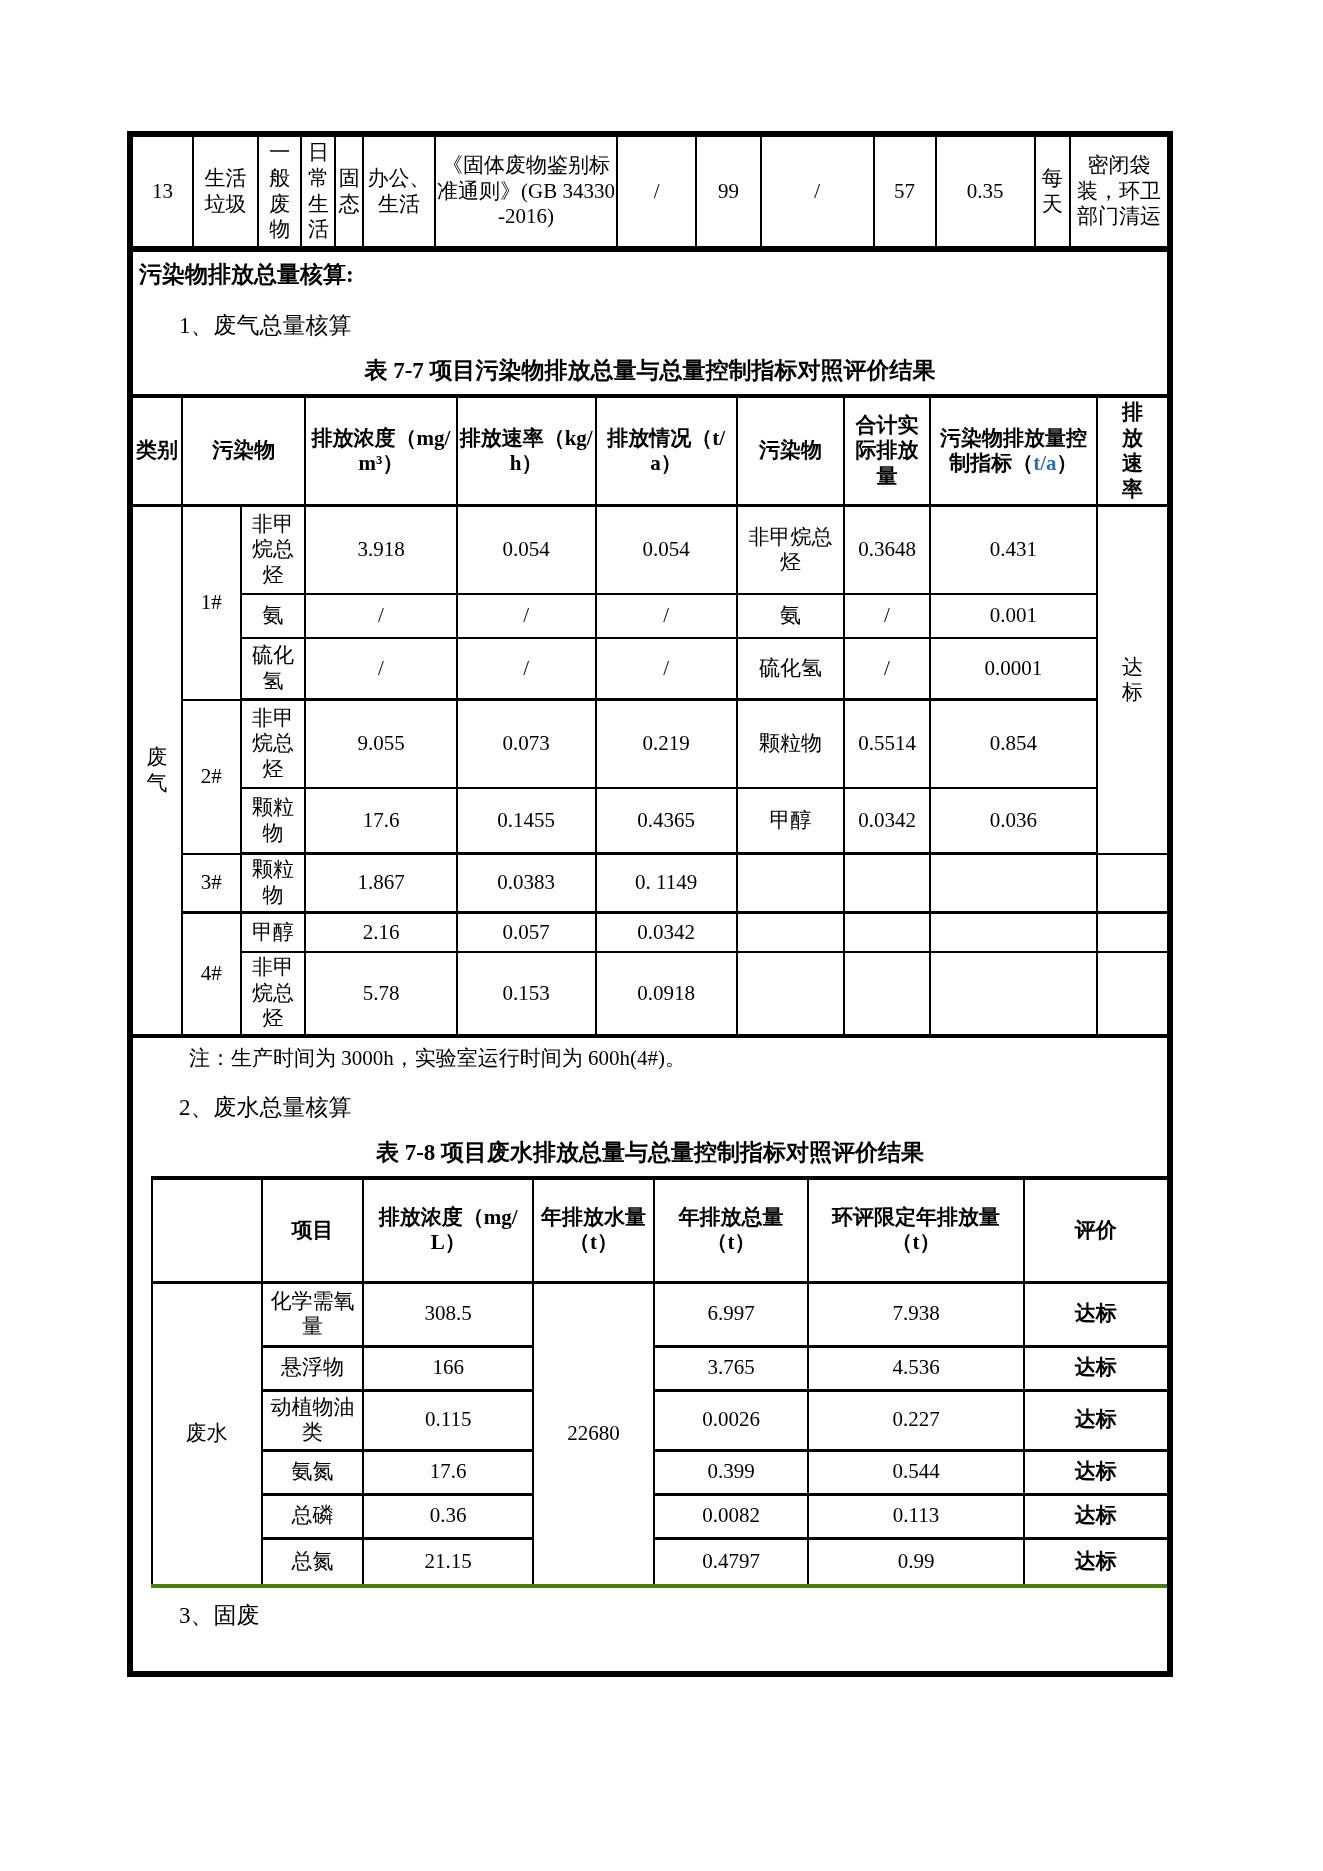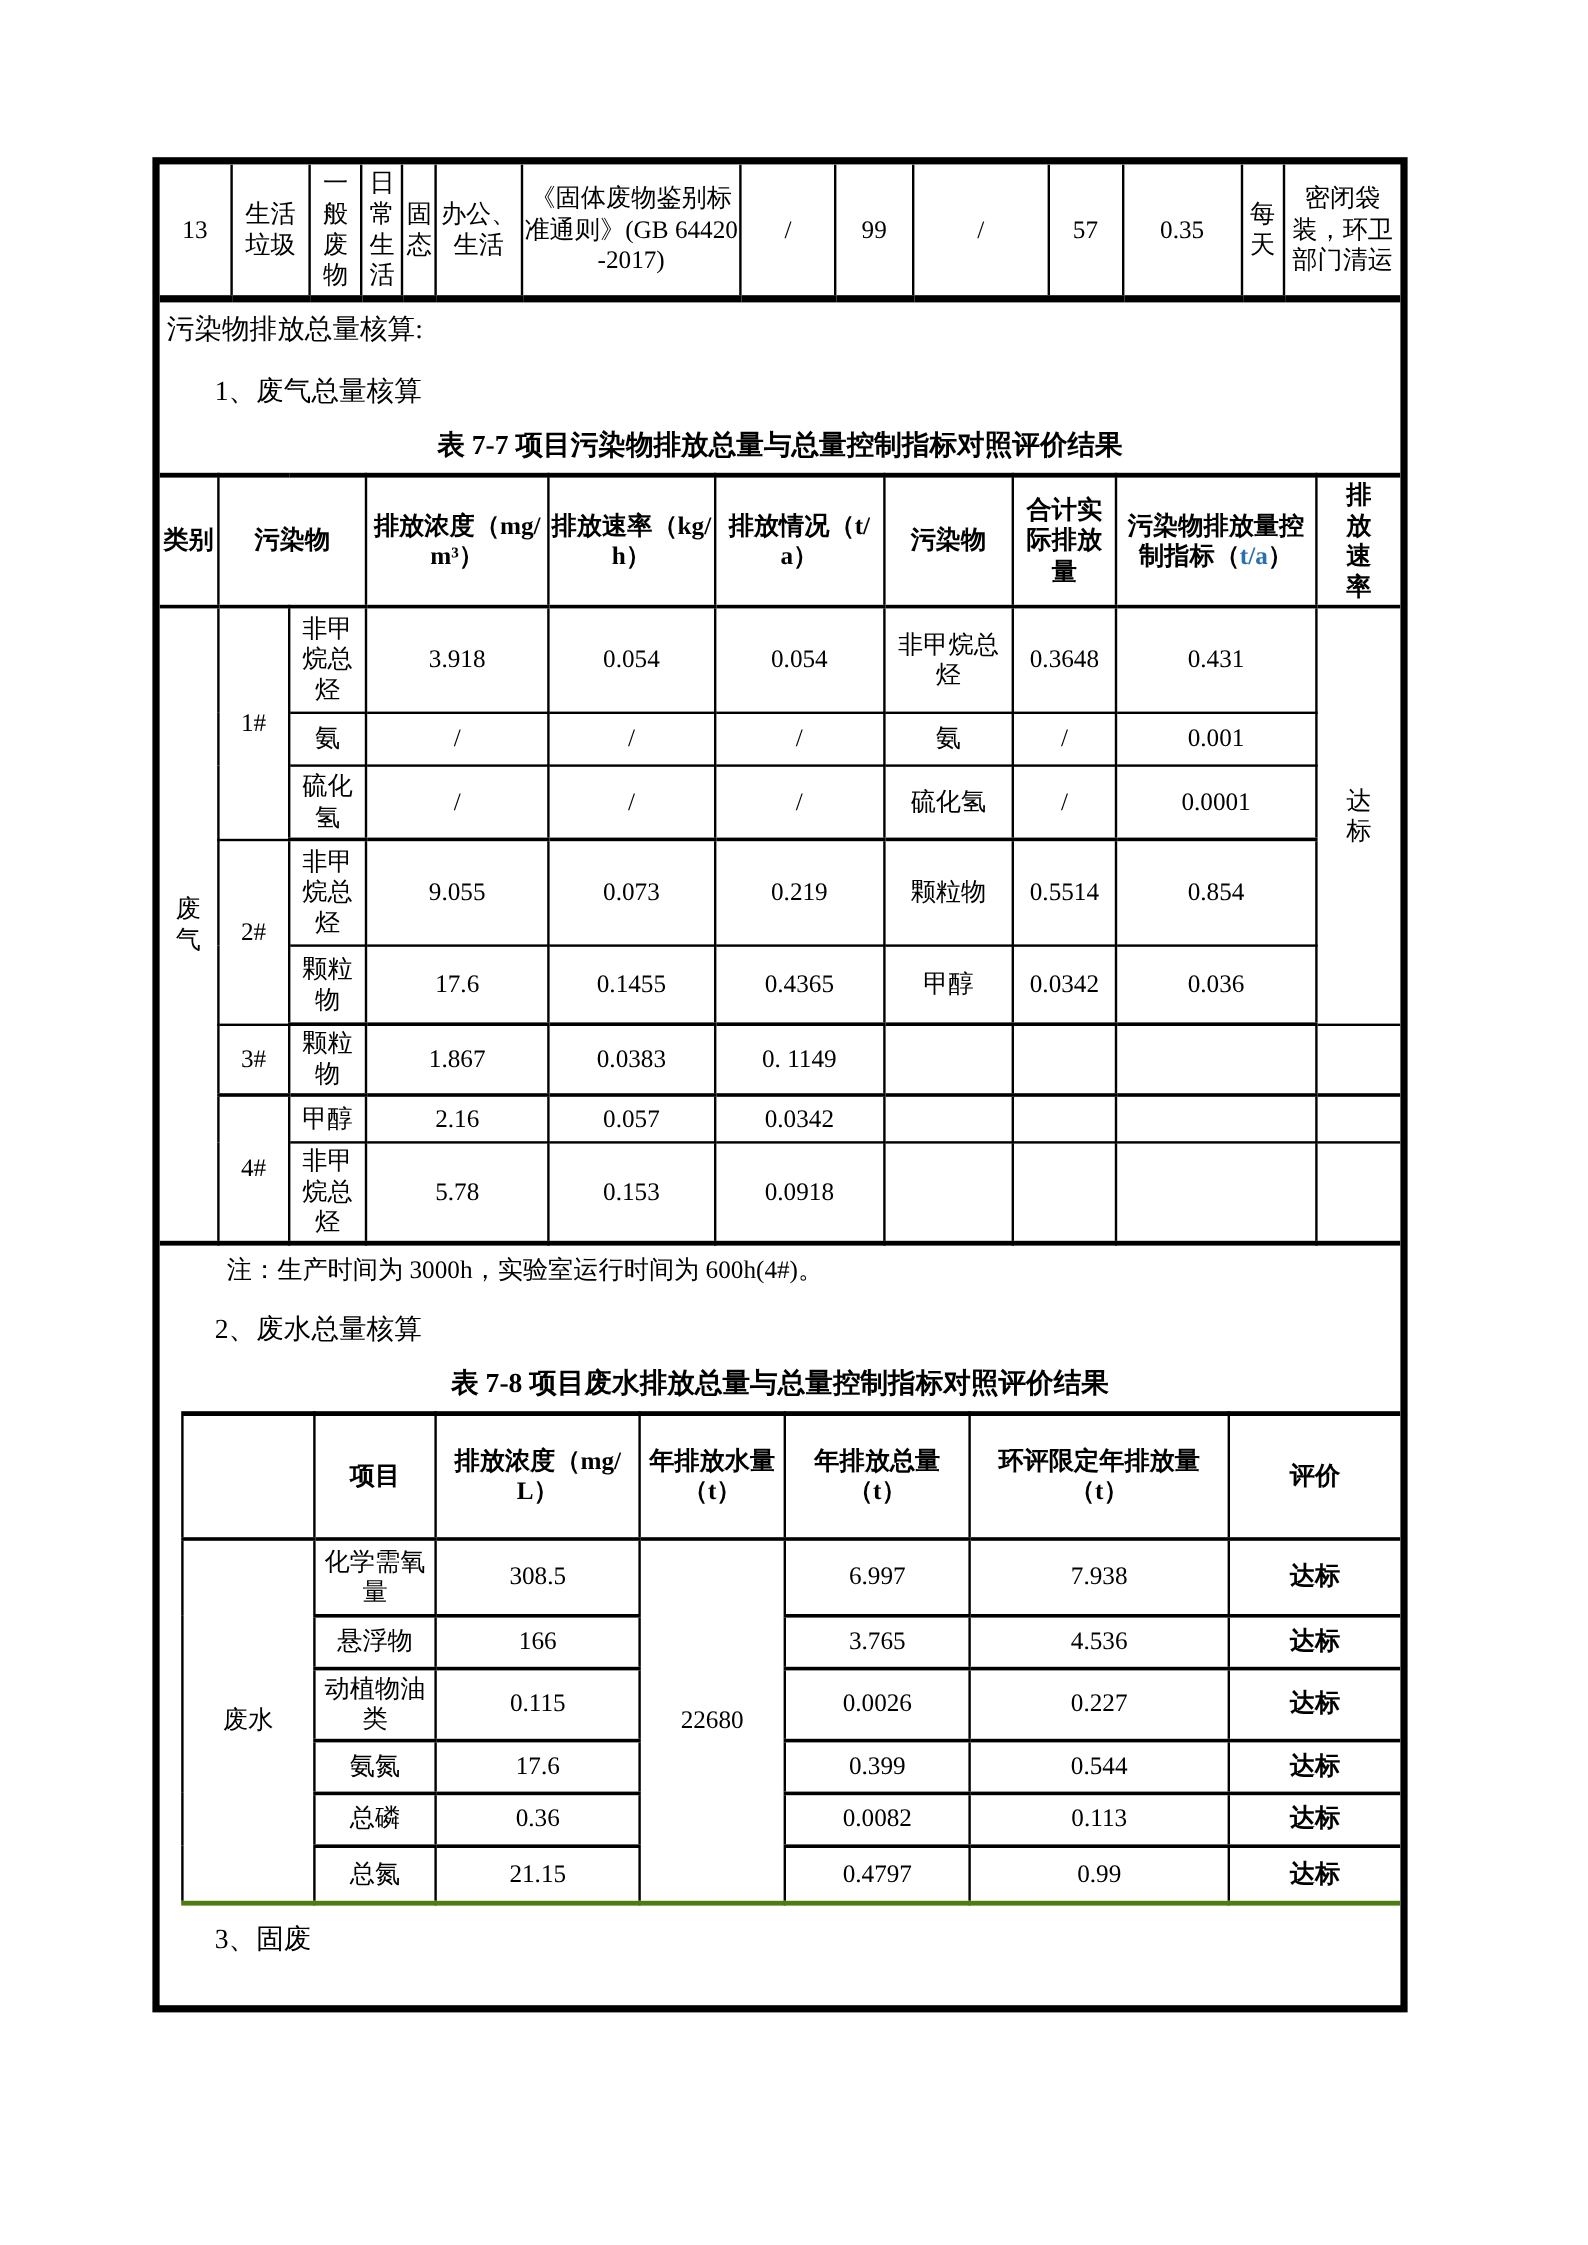--- a/index.html
+++ b/index.html
@@ -12,21 +12,21 @@
   td,th { border:2px solid #000; text-align:center; vertical-align:middle;
           font-size:21px; line-height:1.22; padding:2px 1px; font-weight:normal;
           word-break:break-all; }
   th { font-weight:bold; }
 
   
   .t13 td { border-top:none; border-bottom:6px solid #000; }
   .t13 td:first-child { border-left:none; }
   .t13 td:last-child { border-right:none; }
 
-  .h-main { font-weight:normal; font-size:23px; margin:7px 0 0 6px; }
+  .h-main { font-weight:bold; font-size:23px; margin:7px 0 0 6px; }
   .sec    { font-size:23px; margin:20px 0 0 46px; }
   .tbl-title { font-size:23px; font-weight:bold; text-align:center; margin:14px 0 8px 0; }
   .note   { font-size:21px; margin:6px 0 0 56px; }
 
   
   .t77 { border-top:4px solid #000; border-bottom:4px solid #000; }
   .t77 th { border-bottom:3px solid #000; }
   .t77 td:first-child, .t77 th:first-child { border-left:none; }
   .t77 td:last-child,  .t77 th:last-child  { border-right:none; }
   .t77 tr.sep > td { border-bottom:3px solid #000; }
@@ -67,21 +67,21 @@
           <col style="width:9.4%">
       </colgroup>
       <tbody>
           <tr style="height:112px">
         <td>13</td>
         <td>生活垃圾</td>
         <td>一般废物</td>
         <td>日常生活</td>
         <td>固态</td>
         <td>办公、生活</td>
-        <td>《固体废物鉴别标准通则》(GB 64420-2017)</td>
+        <td>《固体废物鉴别标准通则》(GB 34330-2016)</td>
         <td>/</td>
         <td>99</td>
         <td>/</td>
         <td>57</td>
         <td>0.35</td>
         <td>每天</td>
         <td>密闭袋装，环卫部门清运</td>
       </tr>
     </tbody>
       </table>

